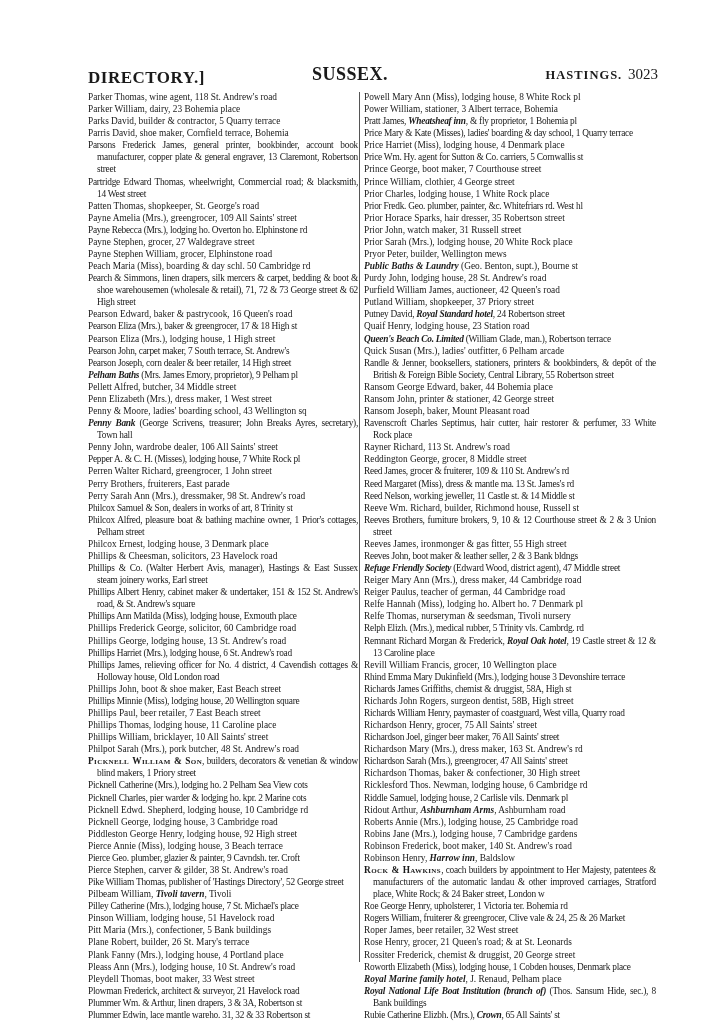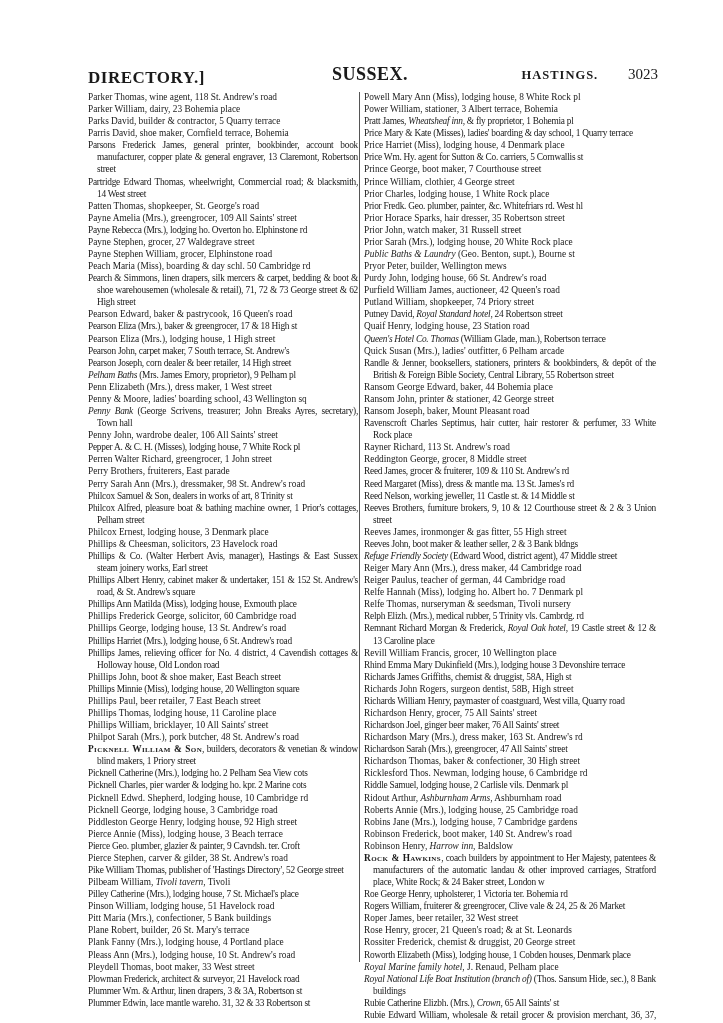--- a/index.html
+++ b/index.html
@@ -1,28 +1,28 @@
 <!DOCTYPE html>
 <html><head>
 <meta charset="utf-8">
 <style>
   html, body { margin:0; padding:0; background:#ffffff; }
   body { width:723px; height:1023px; position:relative; overflow:hidden; font-family:"Liberation Serif","DejaVu Serif",serif; color:#1a1a1a; }
   .header { position:absolute; top:64px; left:88px; width:570px; height:24px; }
   .hdr-left { position:absolute; left:0; top:4px; font-size:17px; letter-spacing:0.5px; font-variant:small-caps; font-weight:bold; }
-  .hdr-center { position:absolute; left:244px; top:0; font-size:18px; font-weight:bold; letter-spacing:0.5px; }
+  .hdr-center { position:absolute; left:224px; top:0; font-size:18px; font-weight:bold; letter-spacing:0.5px; }
   .hdr-right { position:absolute; right:0; top:2px; font-size:15px; }
-  .hdr-right .town { font-variant:small-caps; font-weight:bold; font-size:12.5px; letter-spacing:1px; margin-right:26px; }
+  .hdr-right .town { font-variant:small-caps; font-weight:bold; font-size:12.5px; letter-spacing:1px; margin-right:2px; }
   .col { position:absolute; top:91px; font-size:9.35px; line-height:12.08px; }
   .col-left { left:88px; width:270px; }
   .col-right { left:364px; width:292px; }
   .rule { position:absolute; left:359px; top:92px; width:1px; height:870px; background:#555; }
   .entry { text-indent:-9px; padding-left:9px; text-align:justify; margin:0; white-space:normal; }
   .entry.tight { letter-spacing:-0.25px; }
-  .entry .it { font-style:italic; font-weight:normal; }
+  .entry .it { font-style:italic; font-weight:bold; }
   .entry .sc { font-variant:small-caps; font-weight:bold; letter-spacing:0.4px; }
 </style>
 </head>
 <body>
 
 <div class="header">
   <span class="hdr-left">DIRECTORY.]</span>
   <span class="hdr-center">SUSSEX.</span>
   <span class="hdr-right">
     <span class="town">HASTINGS.</span>
@@ -43,20 +43,21 @@
     <p class="entry">Payne Stephen, grocer, 27 Waldegrave street</p>
     <p class="entry">Payne Stephen William, grocer, Elphinstone road</p>
     <p class="entry">Peach Maria (Miss), boarding &amp; day schl. 50 Cambridge rd</p>
     <p class="entry tight">Pearch &amp; Simmons, linen drapers, silk mercers &amp; carpet, bedding &amp; boot &amp; shoe warehousemen (wholesale &amp; retail), 71, 72 &amp; 73 George street &amp; 62 High street</p>
     <p class="entry">Pearson Edward, baker &amp; pastrycook, 16 Queen's road</p>
     <p class="entry tight">Pearson Eliza (Mrs.), baker &amp; greengrocer, 17 &amp; 18 High st</p>
     <p class="entry">Pearson Eliza (Mrs.), lodging house, 1 High street</p>
     <p class="entry tight">Pearson John, carpet maker, 7 South terrace, St. Andrew's</p>
     <p class="entry tight">Pearson Joseph, corn dealer &amp; beer retailer, 14 High street</p>
     <p class="entry tight"><span class="it">Pelham Baths</span> (Mrs. James Emory, proprietor), 9 Pelham pl</p>
+    <p class="entry">Pellett Alfred, butcher, 34 Middle street</p>
     <p class="entry">Penn Elizabeth (Mrs.), dress maker, 1 West street</p>
     <p class="entry">Penny &amp; Moore, ladies' boarding school, 43 Wellington sq</p>
     <p class="entry tight"><span class="it">Penny Bank</span> (George Scrivens, treasurer; John Breaks Ayres, secretary), Town hall</p>
     <p class="entry">Penny John, wardrobe dealer, 106 All Saints' street</p>
     <p class="entry tight">Pepper A. &amp; C. H. (Misses), lodging house, 7 White Rock pl</p>
     <p class="entry">Perren Walter Richard, greengrocer, 1 John street</p>
     <p class="entry">Perry Brothers, fruiterers, East parade</p>
     <p class="entry">Perry Sarah Ann (Mrs.), dressmaker, 98 St. Andrew's road</p>
     <p class="entry tight">Philcox Samuel &amp; Son, dealers in works of art, 8 Trinity st</p>
     <p class="entry tight">Philcox Alfred, pleasure boat &amp; bathing machine owner, 1 Prior's cottages, Pelham street</p>
@@ -105,39 +106,40 @@
     <p class="entry tight">Price Mary &amp; Kate (Misses), ladies' boarding &amp; day school, 1 Quarry terrace</p>
     <p class="entry">Price Harriet (Miss), lodging house, 4 Denmark place</p>
     <p class="entry tight">Price Wm. Hy. agent for Sutton &amp; Co. carriers, 5 Cornwallis st</p>
     <p class="entry">Prince George, boot maker, 7 Courthouse street</p>
     <p class="entry">Prince William, clothier, 4 George street</p>
     <p class="entry">Prior Charles, lodging house, 1 White Rock place</p>
     <p class="entry tight">Prior Fredk. Geo. plumber, painter, &amp;c. Whitefriars rd. West hl</p>
     <p class="entry">Prior Horace Sparks, hair dresser, 35 Robertson street</p>
     <p class="entry">Prior John, watch maker, 31 Russell street</p>
     <p class="entry">Prior Sarah (Mrs.), lodging house, 20 White Rock place</p>
+    <p class="entry">Pryor Peter, builder, Wellington mews</p>
     <p class="entry"><span class="it">Public Baths &amp; Laundry</span> (Geo. Benton, supt.), Bourne st</p>
-    <p class="entry">Pryor Peter, builder, Wellington mews</p>
-    <p class="entry">Purdy John, lodging house, 66 St. Andrew's road</p>
+    <p class="entry">Purdy John, lodging house, 28 St. Andrew's road</p>
     <p class="entry">Purfield William James, auctioneer, 42 Queen's road</p>
-    <p class="entry">Putland William, shopkeeper, 74 Priory street</p>
+    <p class="entry">Putland William, shopkeeper, 37 Priory street</p>
     <p class="entry tight">Putney David, <span class="it">Royal Standard hotel</span>, 24 Robertson street</p>
     <p class="entry">Quaif Henry, lodging house, 23 Station road</p>
-    <p class="entry tight"><span class="it">Queen's Hotel Co. Thomas</span> (William Glade, man.), Robertson terrace</p>
+    <p class="entry tight"><span class="it">Queen's Beach Co. Limited</span> (William Glade, man.), Robertson terrace</p>
     <p class="entry">Quick Susan (Mrs.), ladies' outfitter, 6 Pelham arcade</p>
     <p class="entry tight">Randle &amp; Jenner, booksellers, stationers, printers &amp; bookbinders, &amp; depôt of the British &amp; Foreign Bible Society, Central Library, 55 Robertson street</p>
     <p class="entry">Ransom George Edward, baker, 44 Bohemia place</p>
     <p class="entry">Ransom John, printer &amp; stationer, 42 George street</p>
     <p class="entry">Ransom Joseph, baker, Mount Pleasant road</p>
     <p class="entry tight">Ravenscroft Charles Septimus, hair cutter, hair restorer &amp; perfumer, 33 White Rock place</p>
     <p class="entry">Rayner Richard, 113 St. Andrew's road</p>
     <p class="entry">Reddington George, grocer, 8 Middle street</p>
     <p class="entry tight">Reed James, grocer &amp; fruiterer, 109 &amp; 110 St. Andrew's rd</p>
     <p class="entry tight">Reed Margaret (Miss), dress &amp; mantle ma. 13 St. James's rd</p>
     <p class="entry tight">Reed Nelson, working jeweller, 11 Castle st. &amp; 14 Middle st</p>
+    <p class="entry">Reeve Wm. Richard, builder, Richmond house, Russell st</p>
     <p class="entry tight">Reeves Brothers, furniture brokers, 9, 10 &amp; 12 Courthouse street &amp; 2 &amp; 3 Union street</p>
     <p class="entry">Reeves James, ironmonger &amp; gas fitter, 55 High street</p>
     <p class="entry tight">Reeves John, boot maker &amp; leather seller, 2 &amp; 3 Bank bldngs</p>
     <p class="entry tight"><span class="it">Refuge Friendly Society</span> (Edward Wood, district agent), 47 Middle street</p>
     <p class="entry">Reiger Mary Ann (Mrs.), dress maker, 44 Cambridge road</p>
     <p class="entry">Reiger Paulus, teacher of german, 44 Cambridge road</p>
     <p class="entry">Relfe Hannah (Miss), lodging ho. Albert ho. 7 Denmark pl</p>
     <p class="entry">Relfe Thomas, nurseryman &amp; seedsman, Tivoli nursery</p>
     <p class="entry tight">Relph Elizh. (Mrs.), medical rubber, 5 Trinity vls. Cambrdg. rd</p>
     <p class="entry tight">Remnant Richard Morgan &amp; Frederick, <span class="it">Royal Oak hotel</span>, 19 Castle street &amp; 12 &amp; 13 Caroline place</p>

